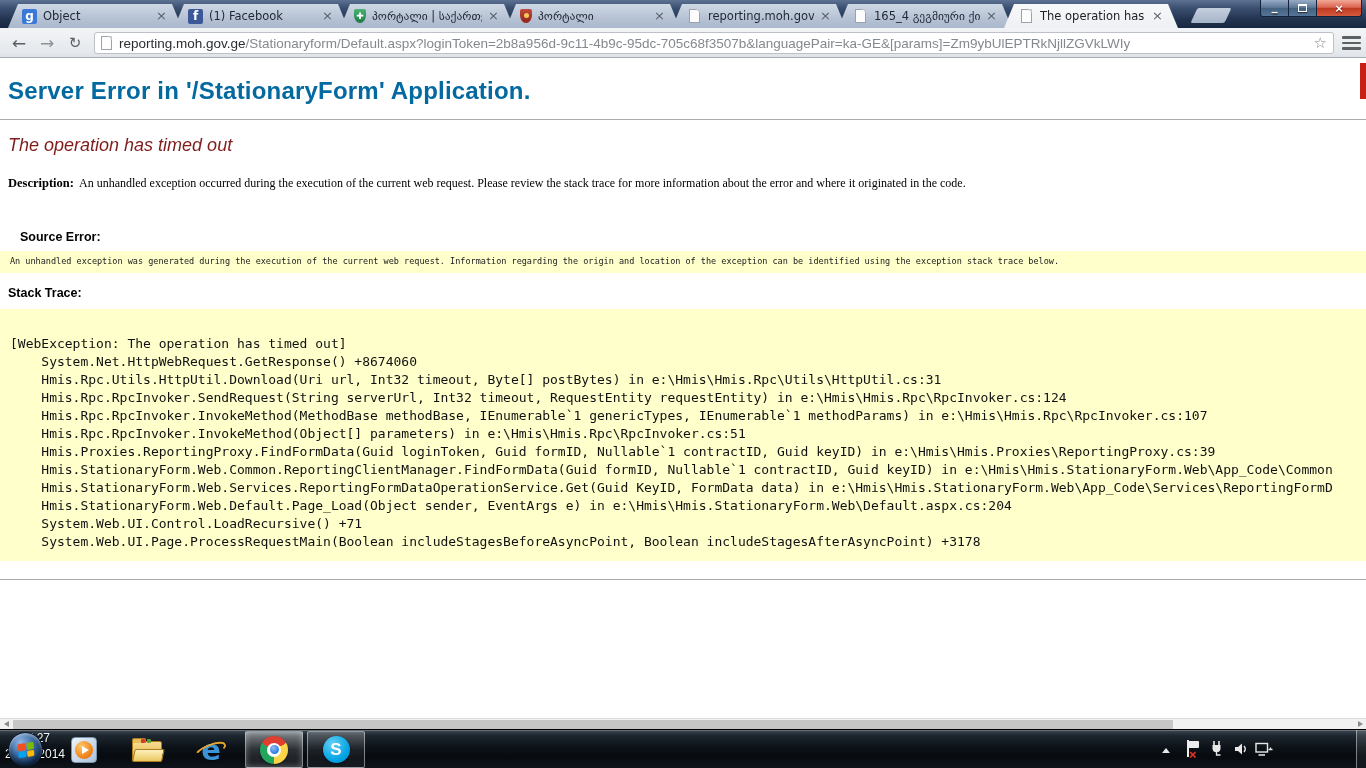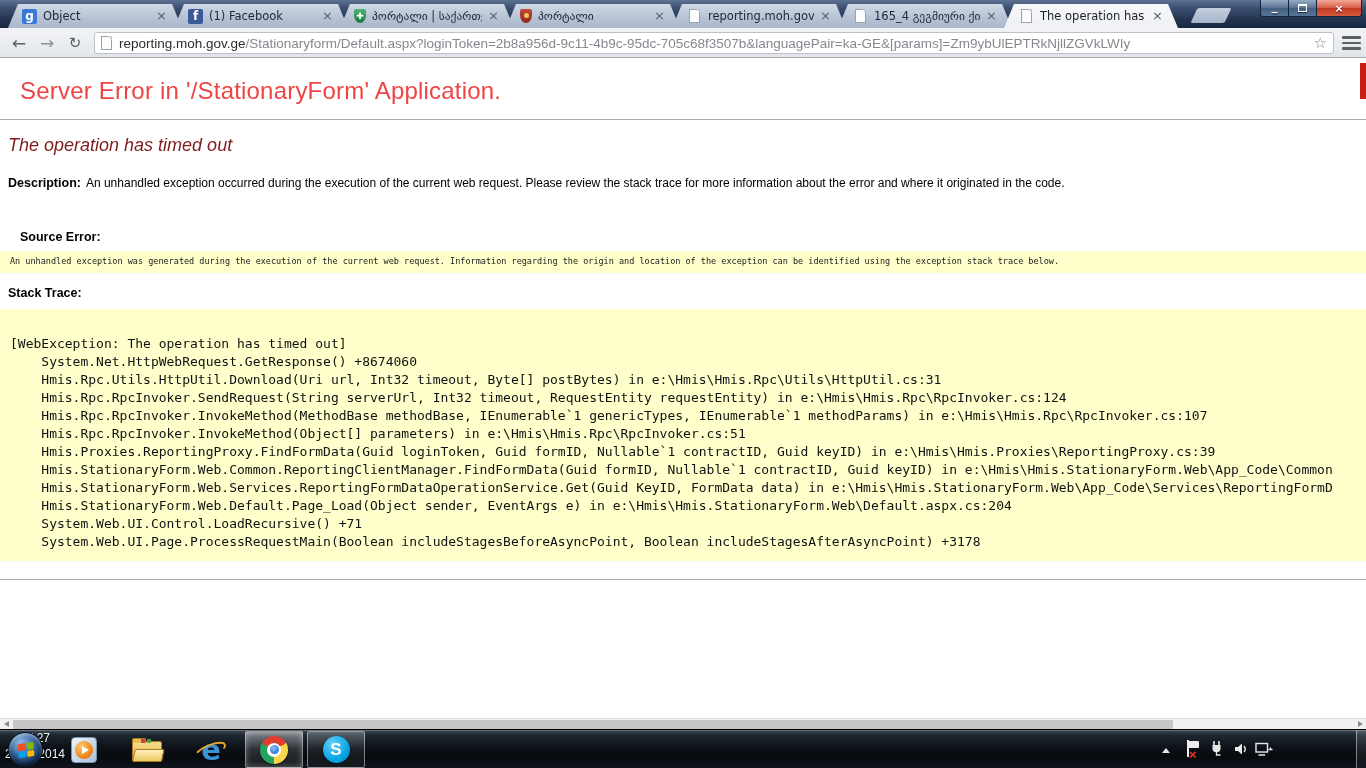--- a/index.html
+++ b/index.html
@@ -83,26 +83,26 @@
     border:1px solid #bcc1c8; border-radius:3px; display:flex; align-items:center; padding:0 6px; gap:7px;
   }
   .url { flex:1; font-size:13.5px; white-space:nowrap; overflow:hidden; color:#85898e; }
   .url .domain { color:#2b2e31; }
   .star { font-size:15px; color:#84898f; flex:none; }
   .menu-btn { position:absolute; right:5px; top:8px; width:19px; height:14px; display:flex; flex-direction:column; justify-content:space-between; }
   .menu-btn i { display:block; height:2.6px; background:#5b6065; border-radius:1px; }
 
   
   .page { position:absolute; left:0; top:59px; width:1366px; height:659px; background:#fff; overflow:hidden; }
-  .ep-title { position:absolute; left:20px; top:18px; font-size:24px; font-weight:400; color:#ef4444; letter-spacing:.2px; }
+  .ep-title { position:absolute; left:8px; top:18px; font-size:24px; font-weight:700; color:#0369a1; letter-spacing:.2px; }
   .hr { position:absolute; left:0; width:1500px; height:0; border-top:1px solid #ababab; }
   .hr1 { top:60px; } .hr2 { top:520px; }
   .ep-subtitle { position:absolute; left:8px; top:76px; font-size:18px; font-style:italic; color:#7e1d1b; }
   .ep-line { position:absolute; left:8px; white-space:nowrap; font-size:12px; color:#000; }
-  .ep-desc { top:117px; } .ep-exc { top:143px; } .ep-src { top:171px;margin-left:12px; } .ep-stack { top:227px; } .ep-ver { top:532px; }
+  .ep-desc { top:117px;font-family:Liberation Serif, serif; } .ep-exc { top:143px; } .ep-src { top:171px;margin-left:12px; } .ep-stack { top:227px; } .ep-ver { top:532px; }
   .ep-label { font-weight:bold; font-size:12.5px; }
   .ep-text { margin-left:5px; }
   .ybox { position:absolute; left:0; width:1600px; background:#ffffcc; }
   .ybox1 { top:192px; height:22px; padding:5px 0 0 10px; font-family:"DejaVu Sans Mono", monospace; font-size:8.5px; color:#1a1a1a; white-space:pre; }
   .ybox2 { top:250px; height:252px; padding:26px 0 10px 10px; }
   .st-line { font-family:"DejaVu Sans Mono", monospace; font-size:13px; line-height:18px; white-space:pre; color:#111; }
   .red-artifact { position:absolute; left:1360px; top:4px; width:6px; height:36px; background:#c81f15; }
 
   
   .hscroll { position:absolute; left:0; top:718px; width:1366px; height:11px; background:#f1f1f1; border-top:1px solid #dcdcdc; }

